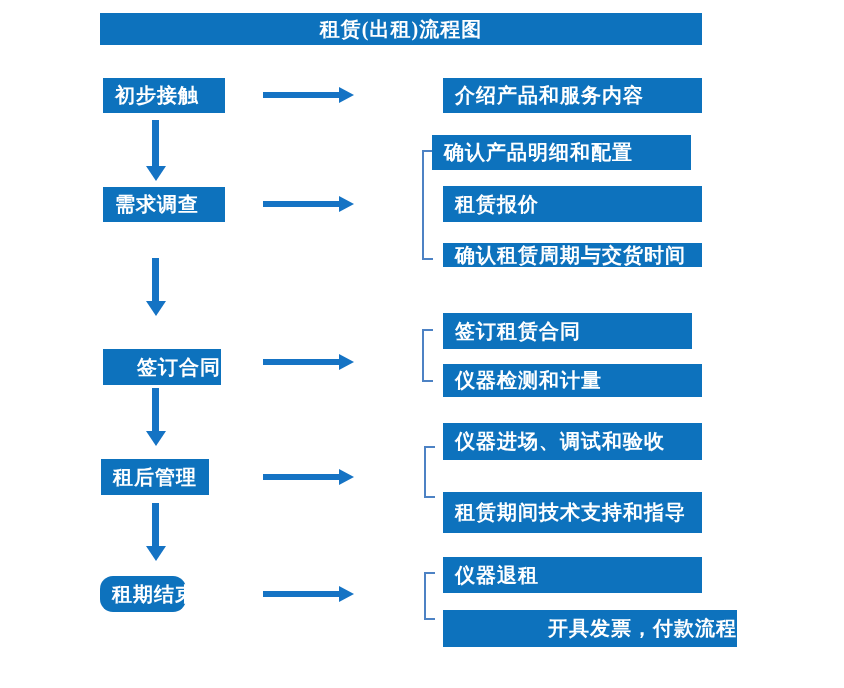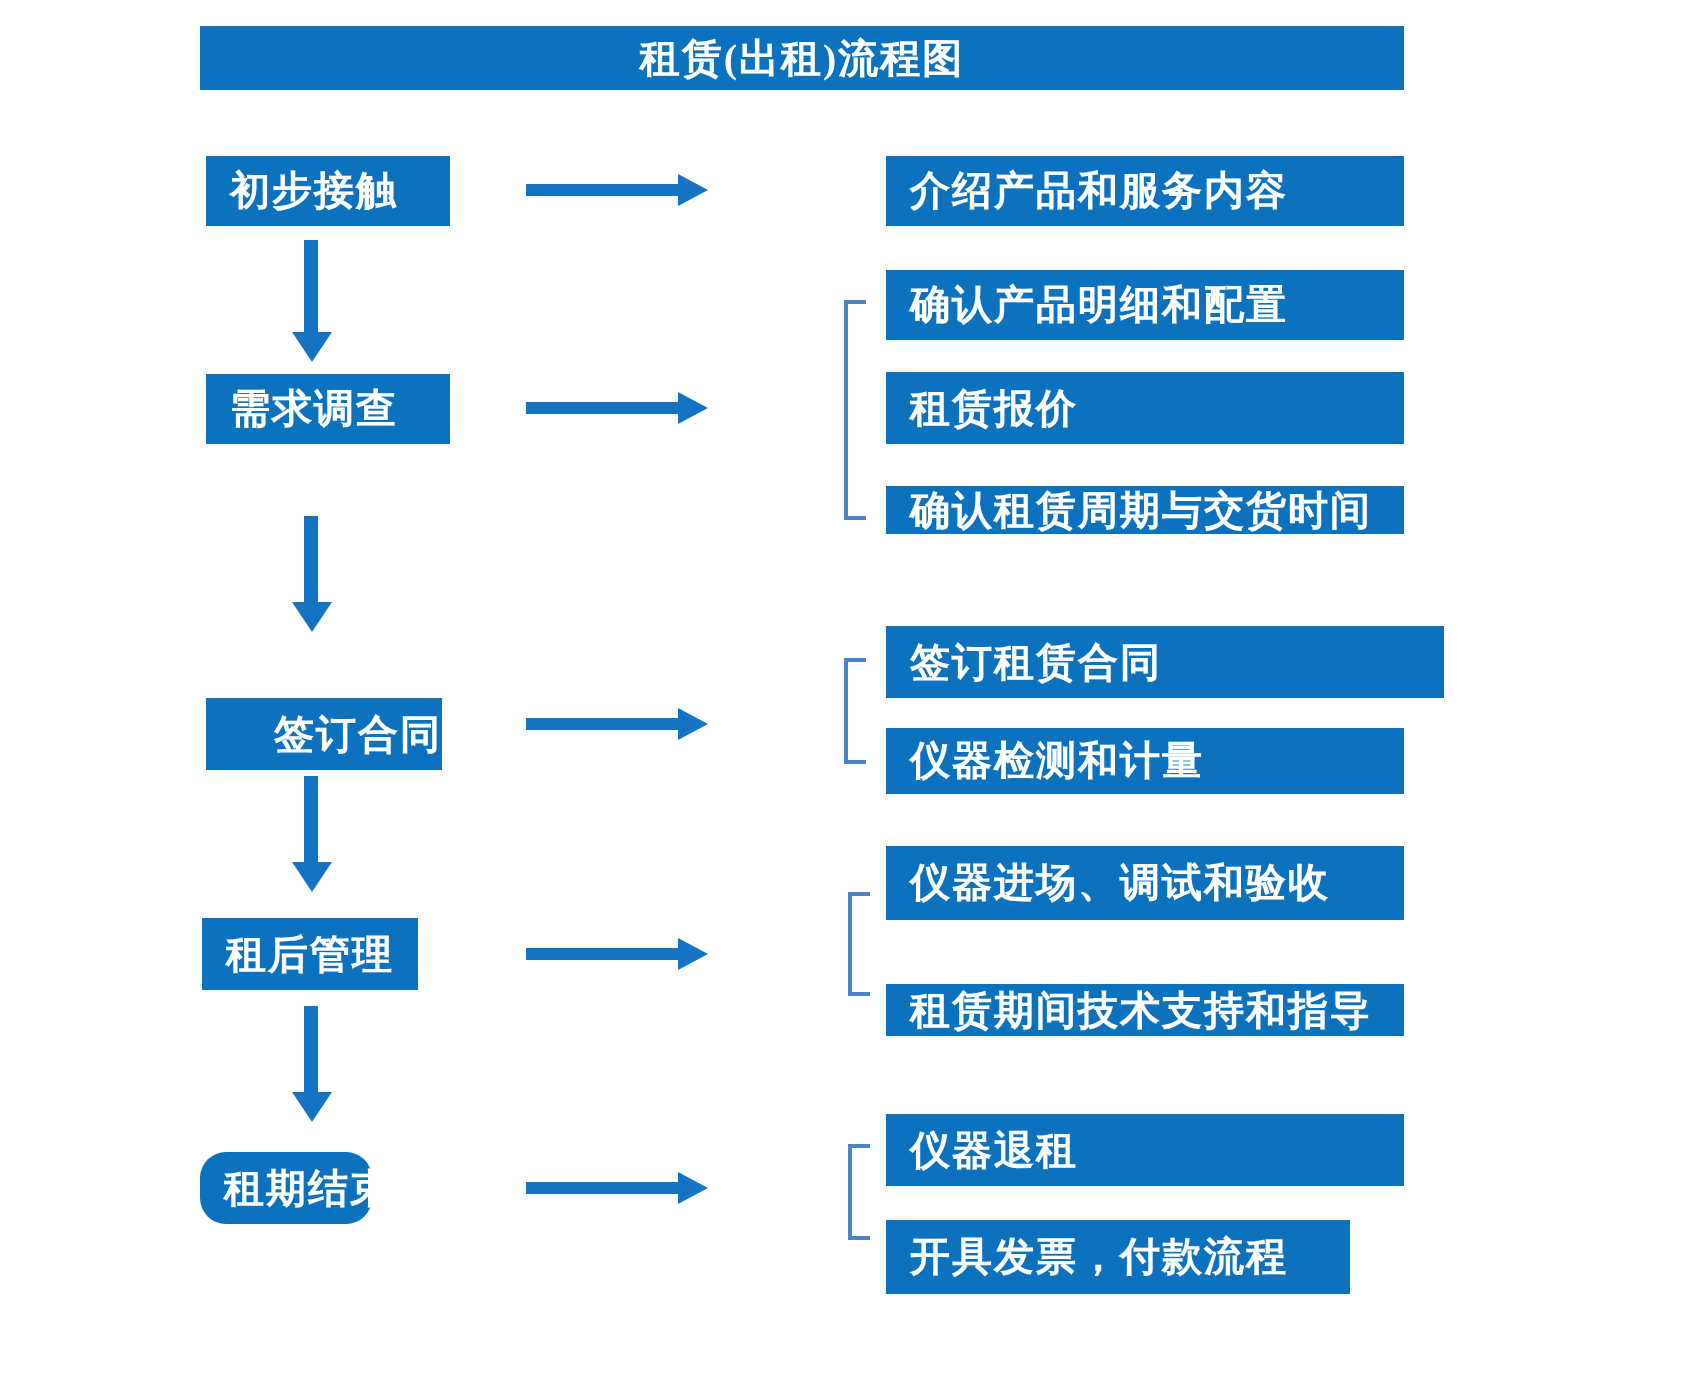--- a/index.html
+++ b/index.html
@@ -108,44 +108,44 @@
 
   <div class="bracket" style="left:422px;top:150px;height:110px;"></div>
   <div class="bracket" style="left:422px;top:329px;height:53px;"></div>
   <div class="bracket" style="left:424px;top:446px;height:52px;"></div>
   <div class="bracket" style="left:424px;top:572px;height:48px;"></div>
 
   <div class="box rbox" style="left:443px;top:78px;width:259px;height:35px;">
     <span>介绍产品和服务内容</span>
   </div>
 
-  <div class="box rbox" style="left:443px;top:135px;width:259px;height:35px;">
+  <div class="box rbox" style="left:432px;top:135px;width:259px;height:35px;">
     <span>确认产品明细和配置</span>
   </div>
   <div class="box rbox" style="left:443px;top:186px;width:259px;height:36px;">
     <span>租赁报价</span>
   </div>
   <div class="box rbox" style="left:443px;top:243px;width:259px;height:24px;">
     <span>确认租赁周期与交货时间</span>
   </div>
 
-  <div class="box rbox" style="left:443px;top:313px;width:279px;height:36px;">
+  <div class="box rbox" style="left:443px;top:313px;width:249px;height:36px;">
     <span>签订租赁合同</span>
   </div>
   <div class="box rbox" style="left:443px;top:364px;width:259px;height:33px;">
     <span>仪器检测和计量</span>
   </div>
 
   <div class="box rbox" style="left:443px;top:423px;width:259px;height:37px;">
     <span>仪器进场、调试和验收</span>
   </div>
-  <div class="box rbox" style="left:443px;top:492px;width:259px;height:26px;">
+  <div class="box rbox" style="left:443px;top:492px;width:259px;height:41px;">
     <span>租赁期间技术支持和指导</span>
   </div>
 
   <div class="box rbox" style="left:443px;top:557px;width:259px;height:36px;">
     <span>仪器退租</span>
   </div>
-  <div class="box rbox" style="left:443px;top:610px;width:232px;height:37px;">
+  <div class="box rbox" style="left:443px;top:610px;width:294px;height:37px;justify-content:flex-end;">
     <span>开具发票，付款流程</span>
   </div>
 
 </div>
 
 </body></html>

